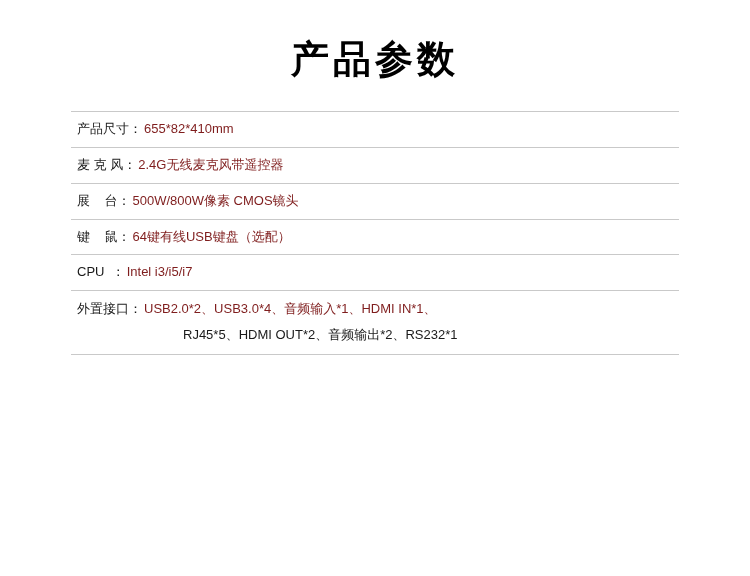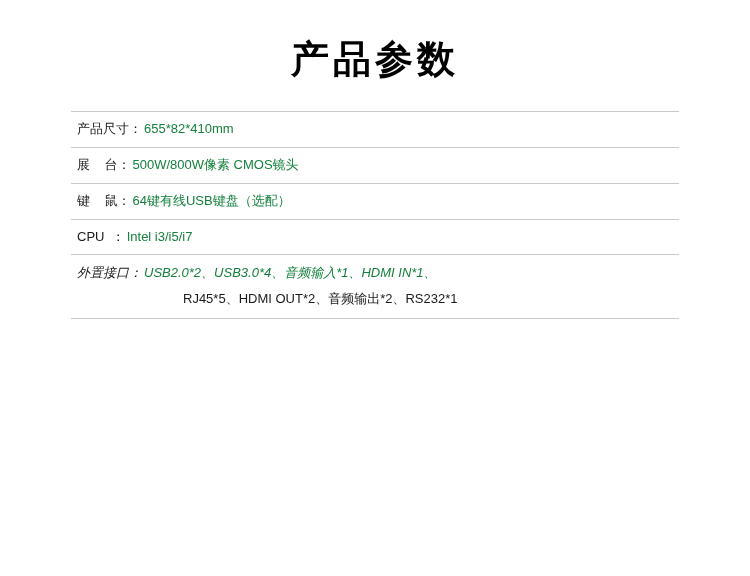--- a/index.html
+++ b/index.html
@@ -56,32 +56,31 @@
     white-space: pre;
     flex: 0 0 auto;
     color: #1a1a1a;
   }
   .sep {
     flex: 0 0 auto;
     color: #1a1a1a;
   }
   .value {
     flex: 1 1 auto;
-    color: #15803d;
+    color: #7f1d1d;
     padding-left: 2px;
   }
   .row-tall .row-inner {
     display: block;
     padding-top: 9px;
     padding-bottom: 9px;
   }
   .line1 {
     display: flex;
     align-items: flex-end;
-    font-style: italic;
   }
   .line2 {
     padding-left: 106px;
     padding-top: 7px;
   }
 </style>
 </head>
 <body>
 
 <div class="page">
@@ -89,20 +88,29 @@
   <h1 class="title">产品参数</h1>
 
   <table class="spec-table">
     <tbody>
       <tr>
         <td>
           <div class="row-inner">
             <span class="label">产品尺寸</span>
             <span class="sep">：</span>
             <span class="value">655*82*410mm</span>
+          </div>
+        </td>
+      </tr>
+      <tr>
+        <td>
+          <div class="row-inner">
+            <span class="label">麦 克 风</span>
+            <span class="sep">：</span>
+            <span class="value">2.4G无线麦克风带遥控器</span>
           </div>
         </td>
       </tr>
       <tr>
         <td>
           <div class="row-inner">
             <span class="label">展    台</span>
             <span class="sep">：</span>
             <span class="value">500W/800W像素  CMOS镜头</span>
           </div>

